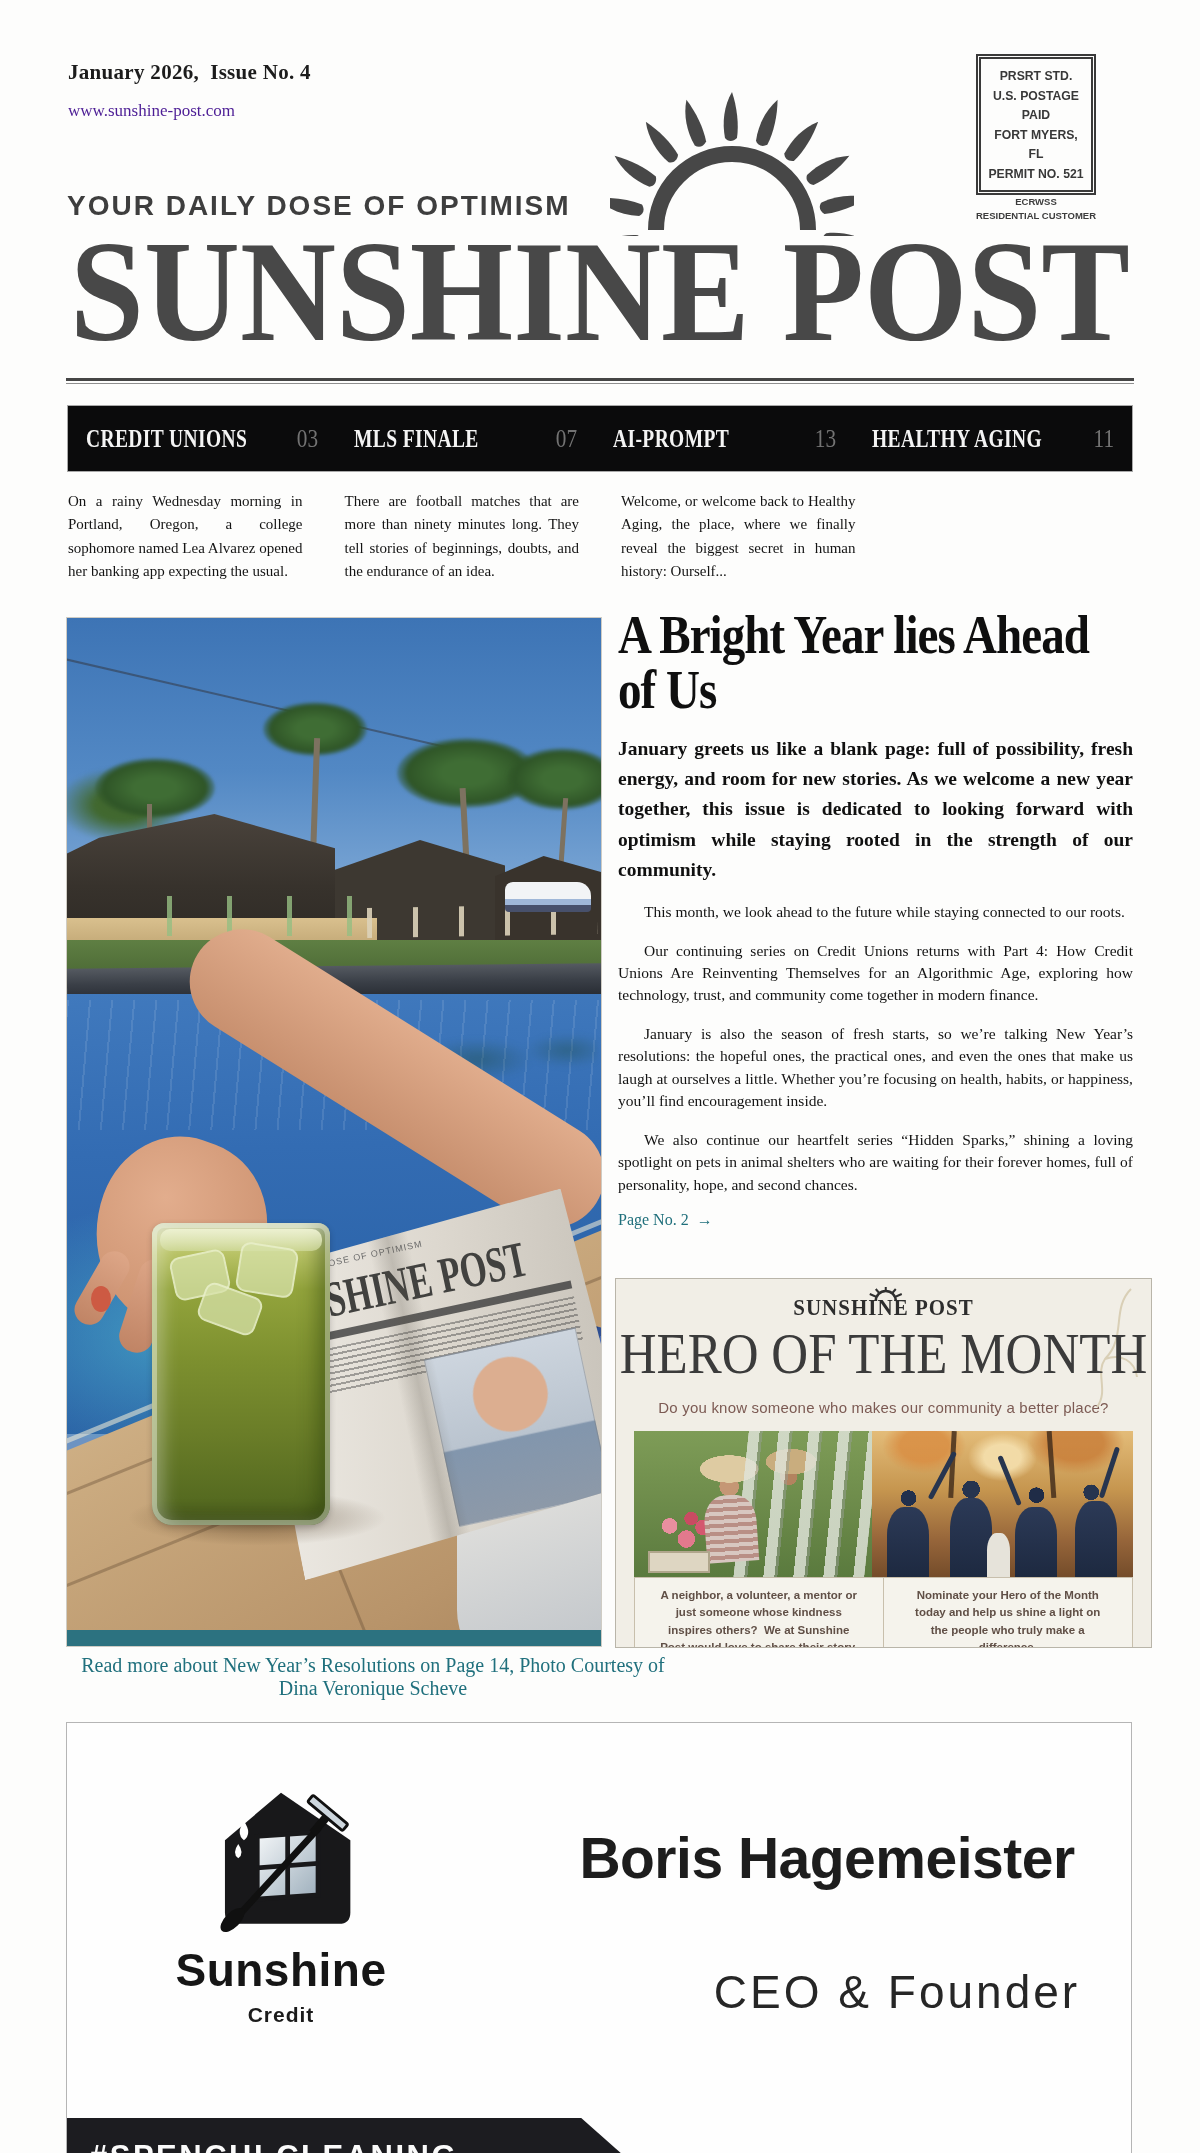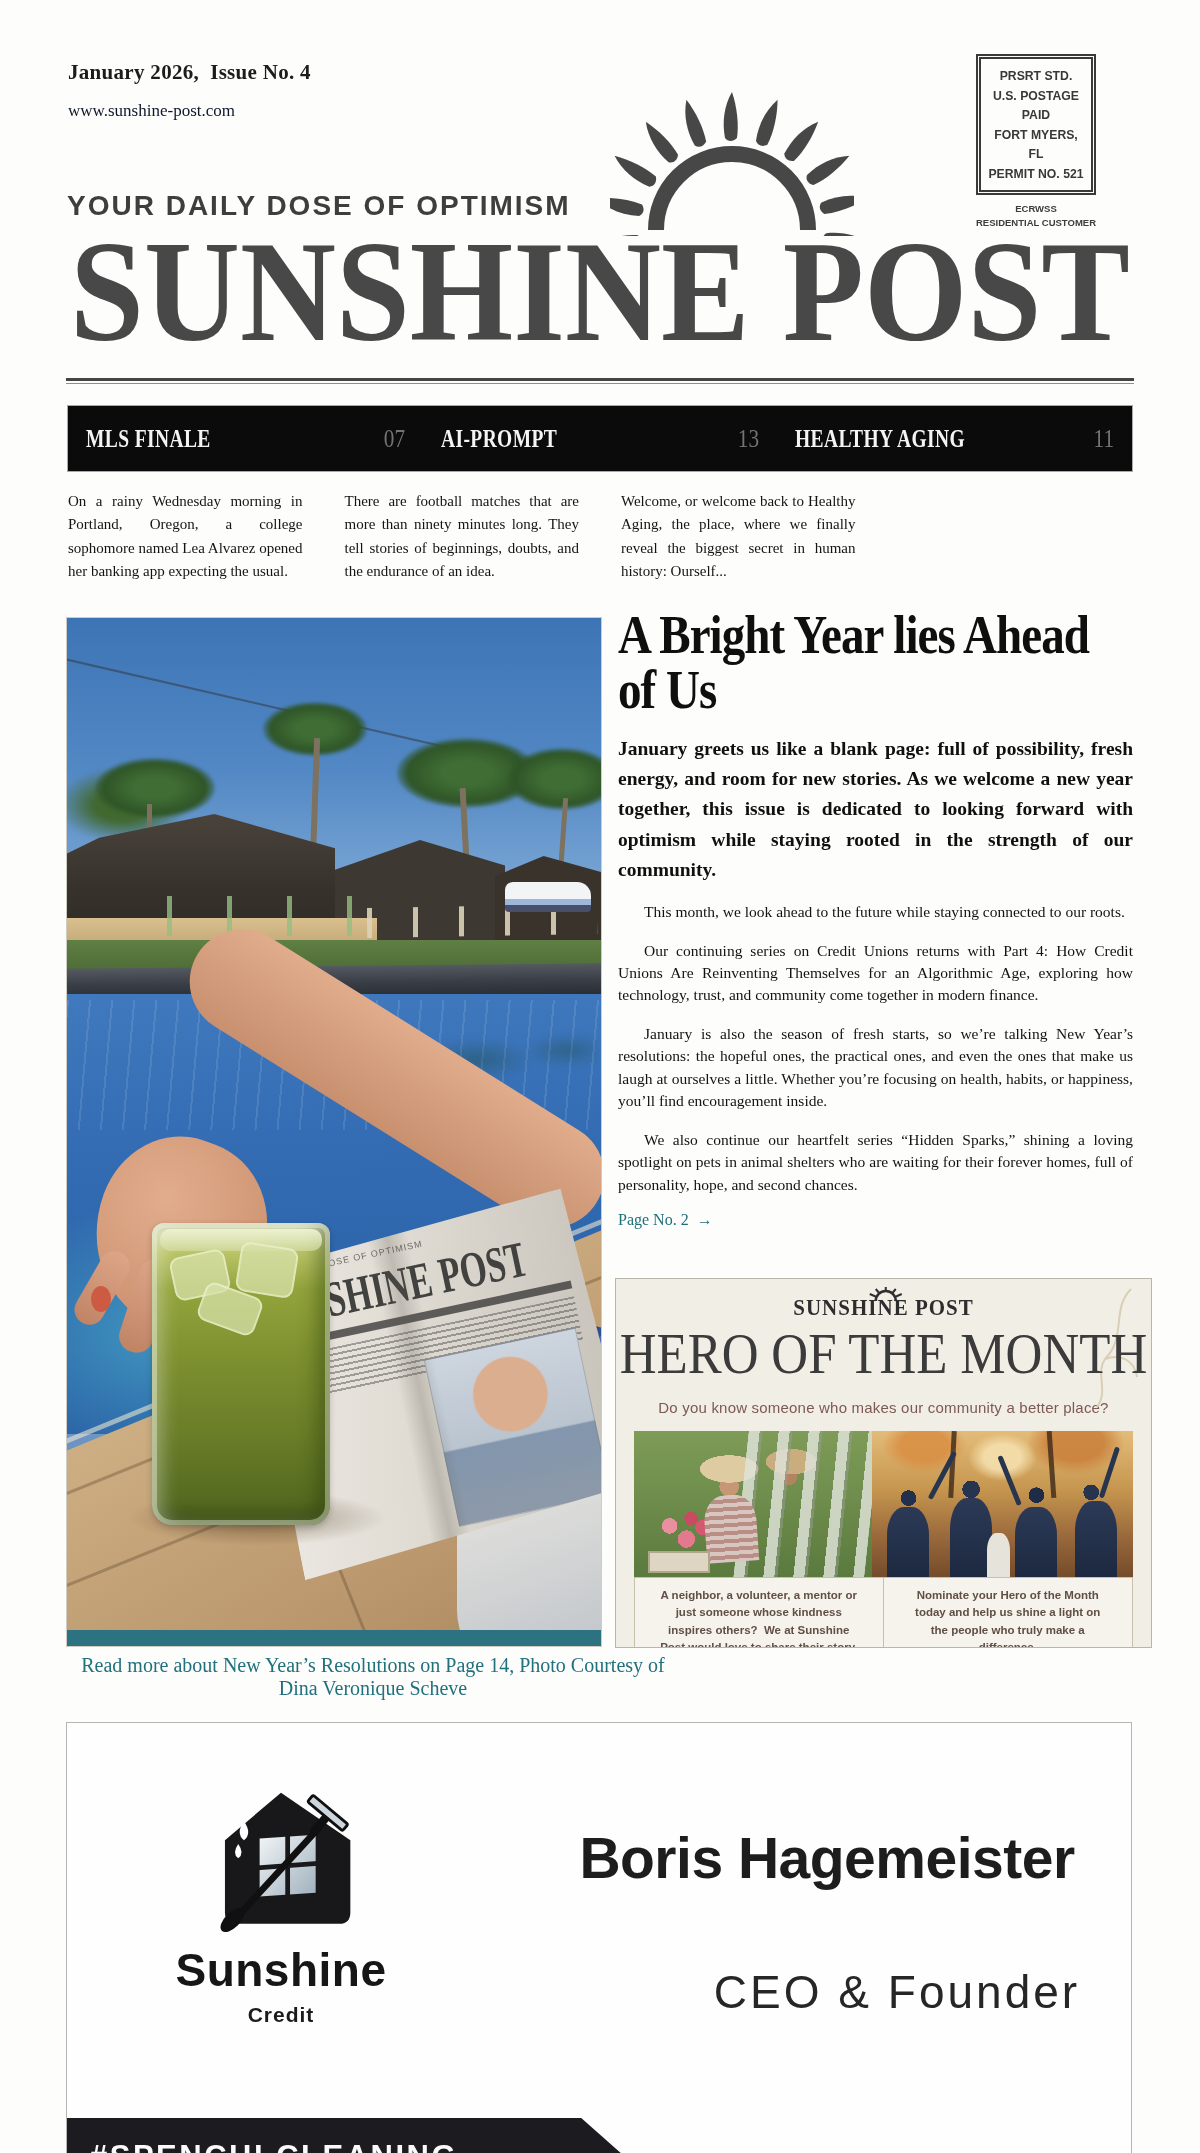--- a/index.html
+++ b/index.html
@@ -3,26 +3,26 @@
 <meta charset="utf-8">
 <style>
   html,body{margin:0;padding:0;background:#ffffff;}
   *{box-sizing:border-box;}
   #page{position:relative;width:1200px;height:2153px;background:#fdfdfc;overflow:hidden;
         font-family:"Liberation Serif",serif;color:#141414;}
 
   
   .issue-line{position:absolute;left:68px;top:60px;font-weight:bold;font-size:21px;color:#1c1c1c;
               letter-spacing:.3px;white-space:pre;}
-  .website{position:absolute;left:68px;top:101px;font-size:17px;color:#0f172a;}
+  .website{position:absolute;left:68px;top:101px;font-size:17px;color:#4c1d95;}
   .postage{position:absolute;left:976px;top:54px;width:120px;text-align:center;}
   .postage-box{border:5px double #3a3a3a;padding:7px 2px;}
   .postage-box div{font-family:"Liberation Sans",sans-serif;font-weight:bold;font-size:13px;
                    line-height:1.5;color:#383838;transform:scaleX(.94);}
-  .postage-sub{margin-top:7px;}
+  .postage-sub{}
   .postage-sub div{font-family:"Liberation Sans",sans-serif;font-weight:bold;font-size:9.5px;
                    line-height:1.5;color:#3d3d3d;}
   .sun-logo{position:absolute;left:610px;top:82px;}
   .tagline{position:absolute;left:67px;top:190px;font-family:"Liberation Sans",sans-serif;
            font-weight:bold;font-size:28px;letter-spacing:2px;color:#3e3e3e;}
   .masthead-wrap{position:absolute;left:66px;top:230px;width:1068px;height:128px;}
   .masthead-rule{position:absolute;left:66px;top:378px;width:1068px;height:6px;
                  border-top:3px solid #454545;border-bottom:1px solid #8f8f8f;}
 
   
@@ -263,20 +263,24 @@
 
   <div class="masthead-wrap">
     <svg width="1068" height="128" viewBox="0 0 1068 128">
       <text x="534" y="110" text-anchor="middle" font-family="Liberation Serif, serif" font-weight="bold" font-size="144" fill="#484848" textLength="1060" lengthAdjust="spacingAndGlyphs">SUNSHINE POST</text>
     </svg>
   </div>
   <div class="masthead-rule"></div>
 
   <div class="nav">
     <div class="nav-item">
+      <span class="nav-label">CREDIT UNIONS</span>
+      <span class="nav-num">03</span>
+    </div>
+    <div class="nav-item">
       <span class="nav-label">MLS FINALE</span>
       <span class="nav-num">07</span>
     </div>
     <div class="nav-item">
       <span class="nav-label">AI-PROMPT</span>
       <span class="nav-num">13</span>
     </div>
     <div class="nav-item">
       <span class="nav-label">HEALTHY AGING</span>
       <span class="nav-num">11</span>

